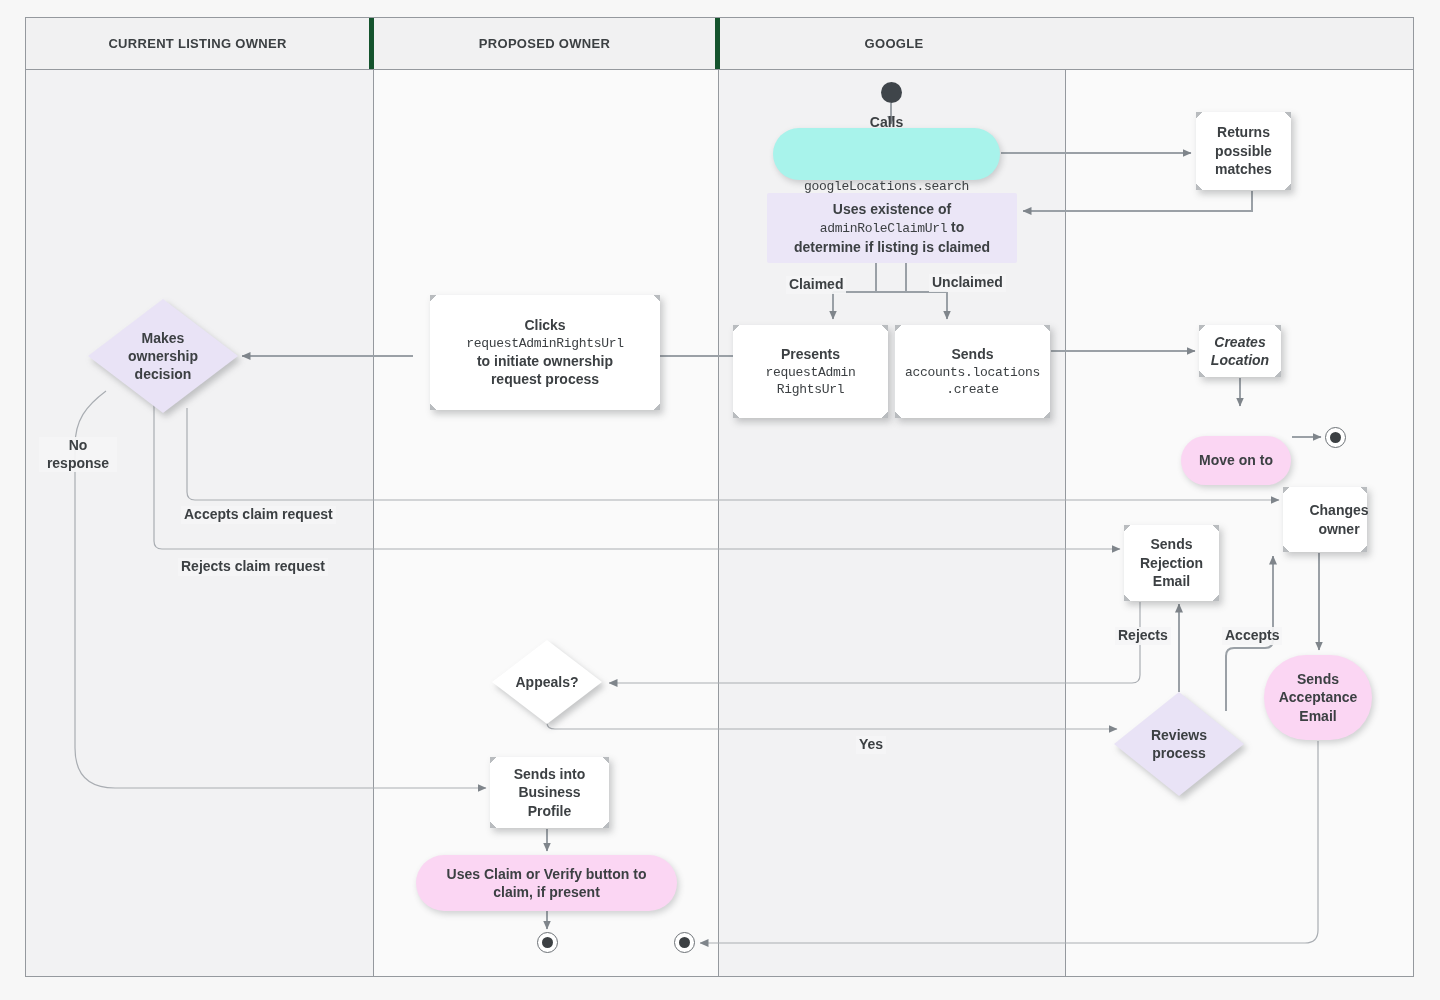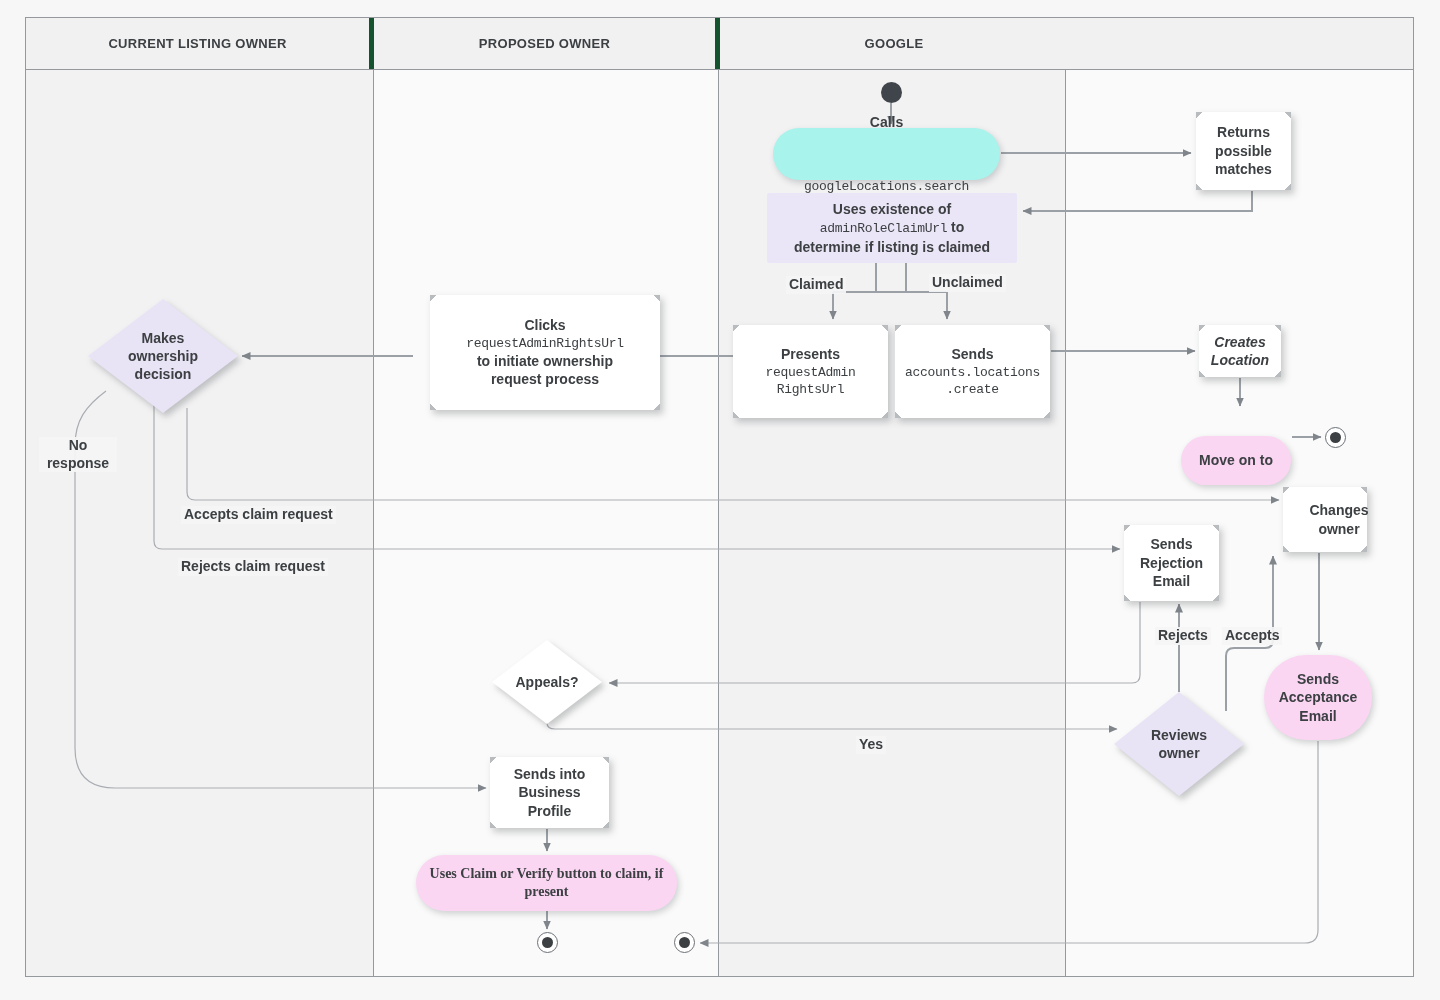--- a/index.html
+++ b/index.html
@@ -190,49 +190,49 @@
     <div style="width:78px;">Sends Rejection Email</div>
   </div>
 
   <div class="node blob pink" style="left:1264px;top:655px;width:108px;height:85px;">
     <div style="width:90px;">Sends Acceptance Email</div>
   </div>
 
   <div class="dwrap" style="left:1114px;top:692px;width:130px;height:104px;">
     <div class="diamond d-lav"></div>
     <div class="dtext">
-        <span style="width:72px;">Reviews owner</span>
+        <span style="width:72px;">Reviews process</span>
       </div>
   </div>
 
   <div class="dwrap" style="left:492px;top:640px;width:110px;height:84px;">
     <div class="diamond d-white"></div>
     <div class="dtext">
         <span>Appeals?</span>
       </div>
   </div>
 
   <div class="node paper" style="left:490px;top:757px;width:119px;height:71px;">
     <div style="width:80px;">Sends into Business Profile</div>
   </div>
 
-  <div class="node pill pink" style="left:416px;top:855px;width:261px;height:56px;font-family:Liberation Serif, serif;">
+  <div class="node pill pink" style="left:416px;top:855px;width:261px;height:56px;">
     <div style="width:235px;">Uses Claim or Verify button to claim, if present</div>
   </div>
 
   <div class="endnode" style="left:537px;top:932px;">
     <div class="enddot"></div>
   </div>
 
   <div class="endnode" style="left:674px;top:932px;">
     <div class="enddot"></div>
   </div>
 
   <div class="elabel" style="left:786px;top:276px;">Claimed</div>
   <div class="elabel" style="left:929px;top:274px;">Unclaimed</div>
   <div class="elabel wrap" style="left:39px;top:437px;width:72px;">No response</div>
   <div class="elabel" style="left:181px;top:506px;">Accepts claim request</div>
   <div class="elabel" style="left:178px;top:558px;">Rejects claim request</div>
-  <div class="elabel" style="left:1155px;top:627px;">Rejects</div>
+  <div class="elabel" style="left:1115px;top:627px;">Rejects</div>
   <div class="elabel" style="left:1222px;top:627px;">Accepts</div>
   <div class="elabel" style="left:856px;top:736px;">Yes</div>
 
 </div>
 
 </body></html>

